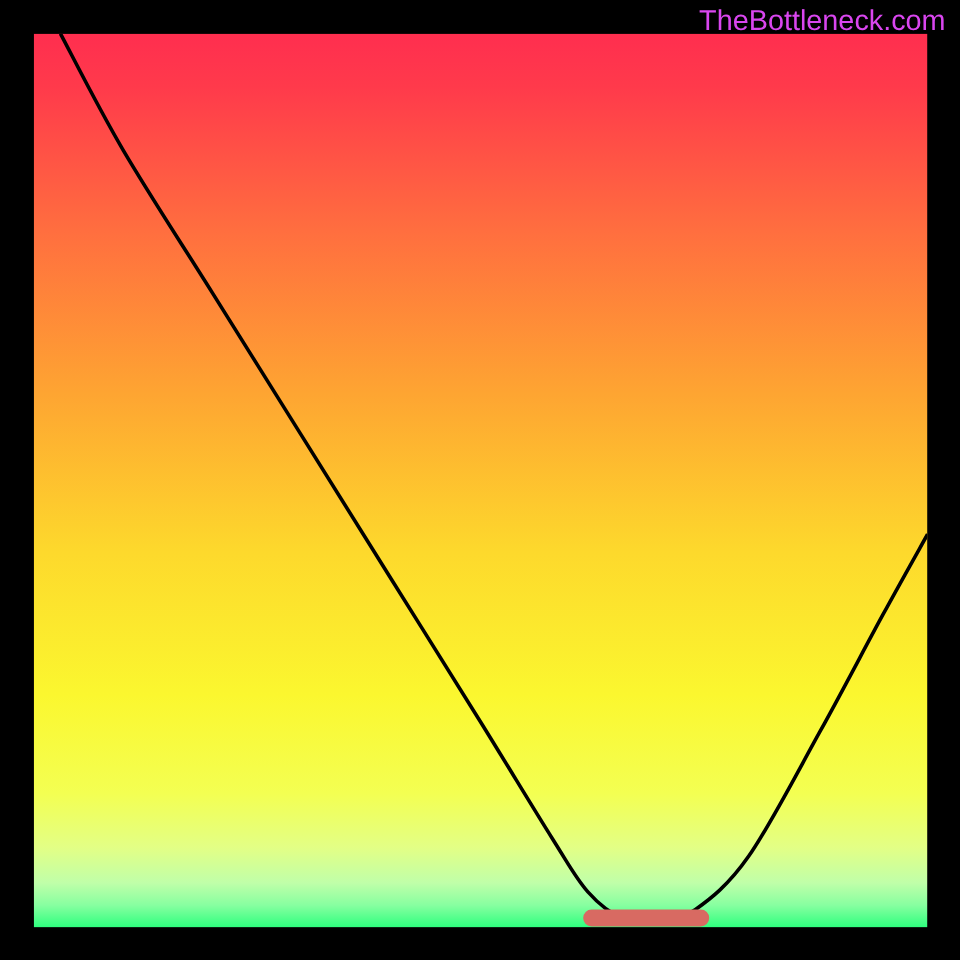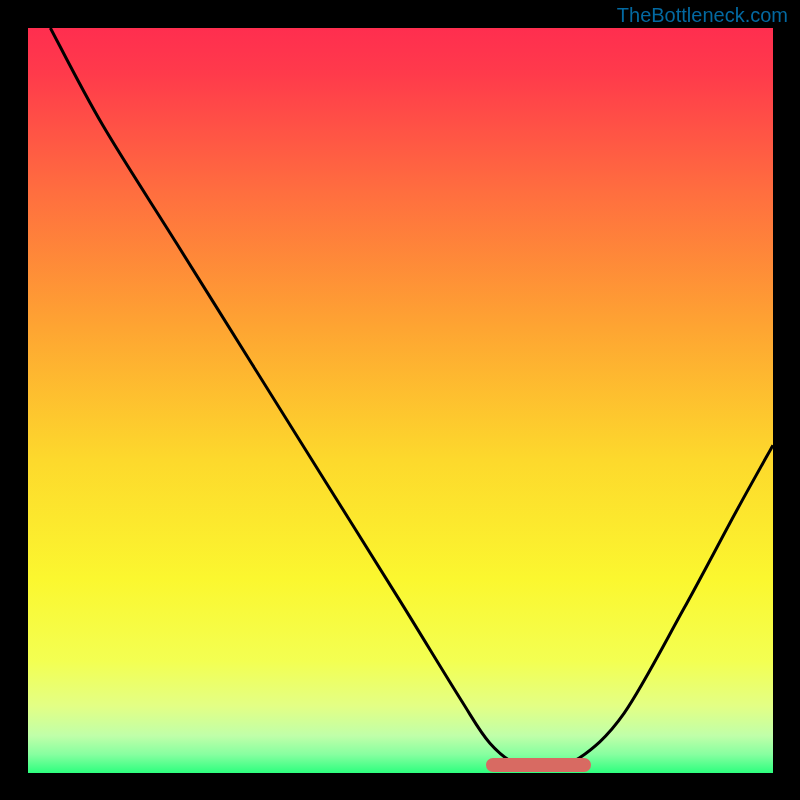--- a/index.html
+++ b/index.html
@@ -7,22 +7,22 @@
     width: 800px;
     height: 800px;
     background: #000;
     position: relative;
     font-family: Arial, sans-serif;
   }
   .watermark {
     position: absolute;
     top: 4px;
     right: 12px;
-    color: #0369a1;
-    font-size: 20px;
+    color: #d946ef;
+    font-size: 24px;
     font-weight: 500;
     z-index: 10;
   }
   .plot-area {
     position: absolute;
     left: 28px;
     top: 28px;
     width: 745px;
     height: 745px;
     overflow: hidden;

